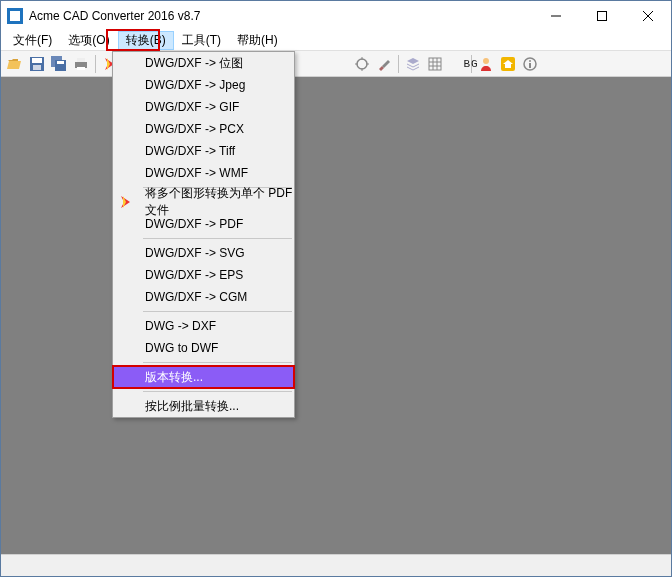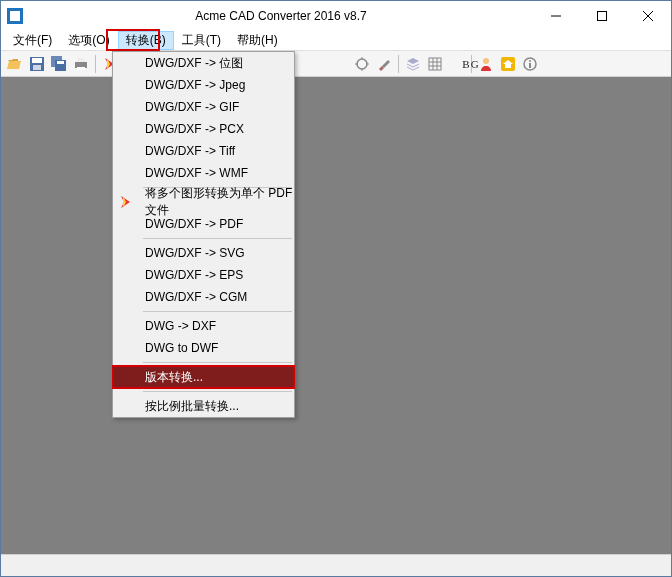--- a/index.html
+++ b/index.html
@@ -1,39 +1,39 @@
 <!DOCTYPE html>
 <html><head>
 <meta charset="utf-8">
 <style>
   * { margin: 0; padding: 0; box-sizing: border-box; }
   html, body { width: 672px; height: 577px; font-family: "Microsoft YaHei", "Segoe UI", sans-serif; font-size: 12px; background: #fff; overflow: hidden; }
   .window { width: 672px; height: 577px; border: 1px solid #5a7aa0; display: flex; flex-direction: column; background: #fff; }
-  .titlebar { height: 30px; background: #fff; display: flex; align-items: center; padding-left: 6px; text-align: center; }
+  .titlebar { height: 30px; background: #fff; display: flex; align-items: center; padding-left: 6px; }
   .app-icon { width: 16px; height: 16px; background: #1e73be; margin-right: 6px; position: relative; }
   .app-icon::after { content: ""; position: absolute; left: 3px; top: 3px; width: 10px; height: 10px; background: #fff; }
   .title-text { flex: 1; font-size: 12px; color: #000; }
   .win-controls { display: flex; }
   .win-btn { width: 46px; height: 30px; display: flex; align-items: center; justify-content: center; color: #000; }
   .win-btn svg { width: 10px; height: 10px; stroke: currentColor; stroke-width: 1; fill: none; }
   .menubar { height: 20px; background: #fff; display: flex; align-items: stretch; padding-left: 4px; border-bottom: 1px solid #e0e0e0; }
   .menu-item { padding: 0 8px; display: flex; align-items: center; font-size: 12px; color: #000; cursor: default; }
   .menu-item.active { background: #cce8ff; border: 1px solid #99d1ff; padding: 8px 7px; }
   .toolbar { height: 26px; background: #f5f5f5; border-bottom: 1px solid #d0d0d0; display: flex; align-items: center; padding: 0 4px; gap: 2px; position: relative; }
   .tb-btn { width: 20px; height: 20px; display: flex; align-items: center; justify-content: center; position: relative; }
   .tb-sep { width: 1px; height: 18px; background: #c0c0c0; margin: 0 2px; }
   .tb-svg { width: 16px; height: 16px; }
-  .bg-label { font-size: 11px; font-family: Liberation Serif, serif; letter-spacing: 1px; color: #222; margin-left: 28px; }
+  .bg-label { font-size: 11px; font-family: Liberation Mono, monospace; letter-spacing: 1px; color: #222; margin-left: 28px; }
   .content-area { flex: 1; background: #808080; position: relative; }
   .statusbar { height: 22px; background: #f0f0f0; border-top: 1px solid #d0d0d0; }
 
   .dropdown { position: absolute; left: 112px; top: 51px; width: 183px; background: #f0f0f0; border: 1px solid #a0a0a0; box-shadow: 2px 2px 4px rgba(0,0,0,.25); z-index: 20; }
   .dd-gutter { position: absolute; left: 0; top: 0; bottom: 0; width: 26px; background: #f0f0f0; }
   .dd-item { position: relative; height: 22px; display: flex; align-items: center; padding-left: 32px; font-size: 12px; color: #000; }
-  .dd-item.hl { background: #7f1d1d; color: #fff; outline: 2px solid #d40000; outline-offset: -1px; }
+  .dd-item.hl { background: #8b5cf6; color: #fff; outline: 2px solid #d40000; outline-offset: -1px; }
   .dd-sep { height: 1px; background: #c8c8c8; margin: 3px 2px 3px 30px; }
   .dd-icon { position: absolute; left: 5px; top: 3px; width: 16px; height: 16px; }
 
   
   .menu-highlight-box { position: absolute; border: 2px solid #d40000; pointer-events: none; z-index: 30; }
 </style>
 </head>
 <body>
 
 <div class="window">

